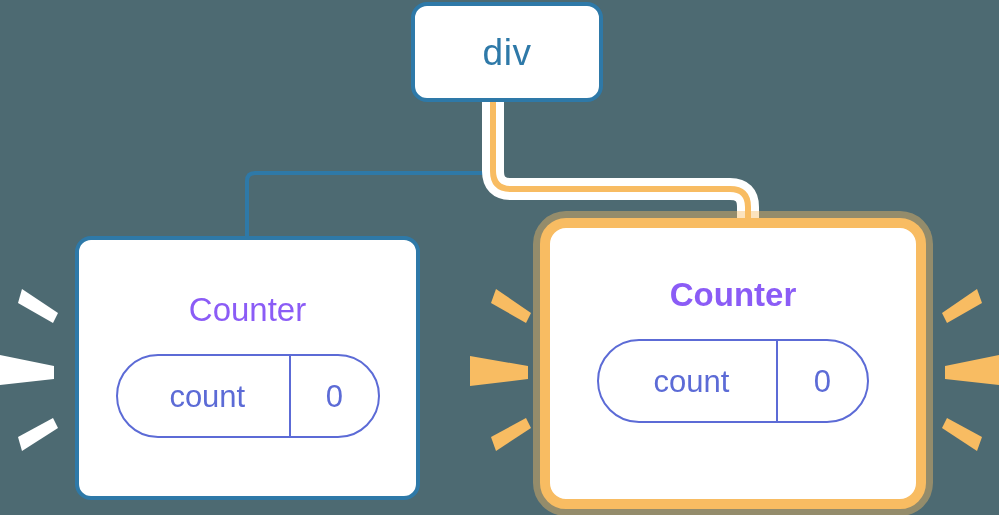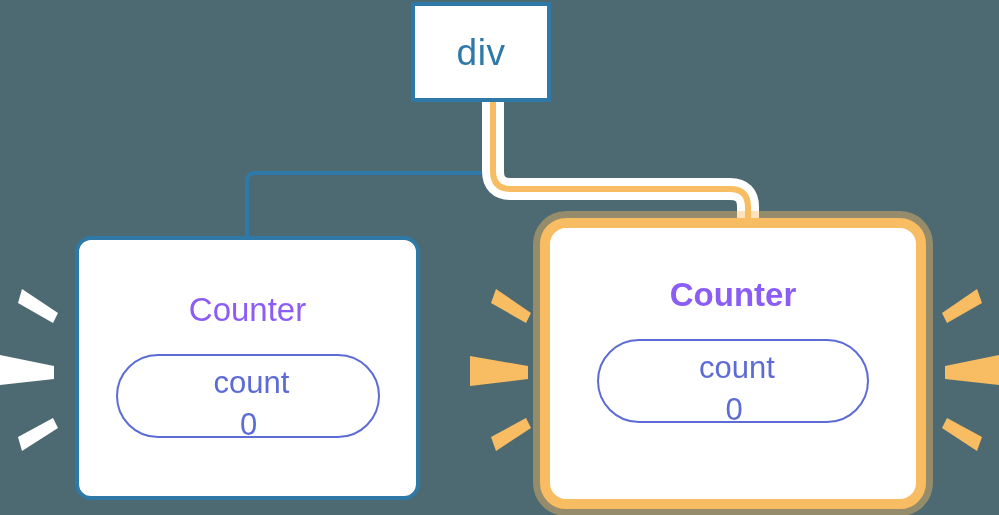--- a/index.html
+++ b/index.html
@@ -37,24 +37,24 @@
 
   
   .node {
     position: absolute;
     background: #ffffff;
     box-sizing: border-box;
   }
   .node-div {
     left: 411px;
     top: 2px;
-    width: 140px;
+    width: 192px;
     height: 100px;
     border: 4px solid #2e79a8;
-    border-radius: 0;
+    border-radius: 16px;
     display: flex;
     align-items: center;
     justify-content: center;
     z-index: 5;
   }
   .node-div .node-title {
     font-size: 37px;
     font-weight: 400;
     color: #2e79a8;
     letter-spacing: 0.5px;
@@ -108,21 +108,20 @@
   
   .pill {
     position: relative;
     display: flex;
     align-items: stretch;
     background: #ffffff;
     border: 2px solid #5c6bd6;
     border-radius: 999px;
     box-sizing: border-box;
     overflow: hidden;
-    flex-direction: column;
   }
   .node-counter-left .pill {
     width: 264px;
     height: 84px;
     margin-top: 28px;
   }
   .node-counter-right .pill {
     width: 272px;
     height: 84px;
     margin-top: 28px;

